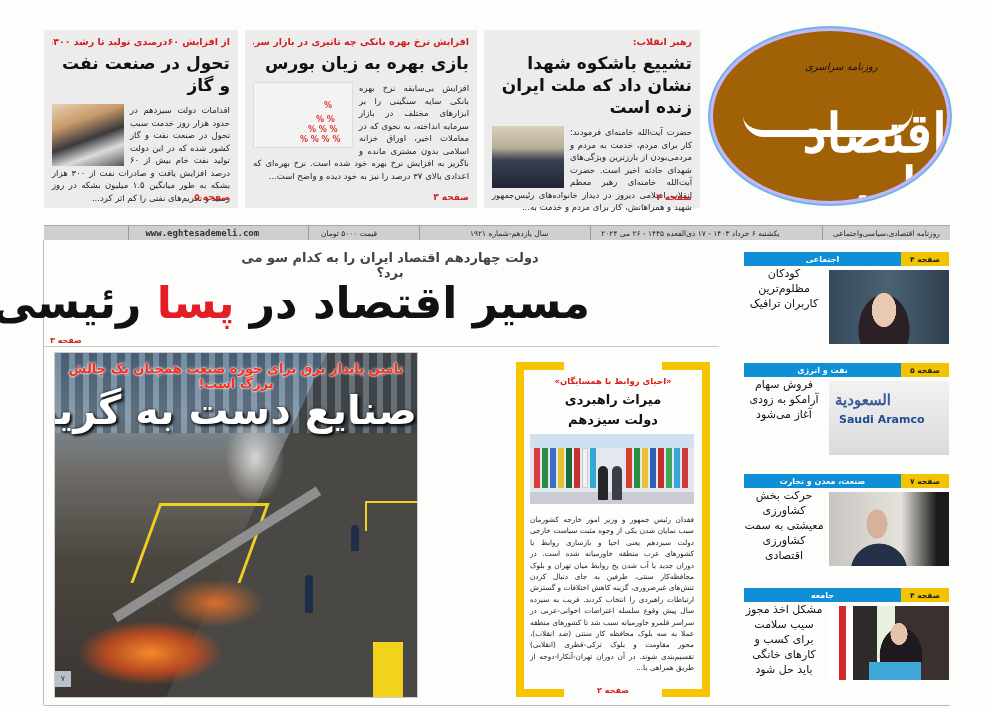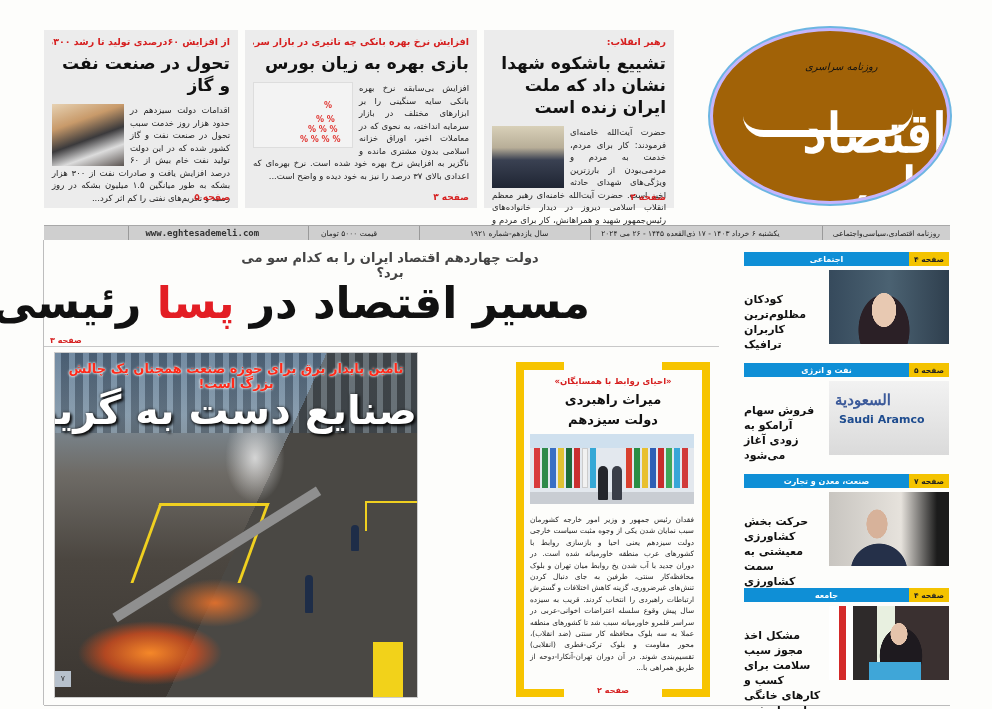--- a/index.html
+++ b/index.html
@@ -16,21 +16,21 @@
     .logo-swash { position: absolute; left: 30px; top: 78px; width: 170px; height: 28px; border-bottom: 7px solid #fff; border-radius: 0 0 80px 60px; }
 
     .teaser { position: absolute; top: 30px; height: 178px; background: #ececec; padding: 6px 8px 4px 8px; }
     .teaser .kicker { color: #d62020; font-size: 9.5px; font-weight: bold; text-align: right; line-height: 12px; white-space: nowrap; overflow: hidden; }
     .teaser .title { font-weight: bold; font-size: 17px; line-height: 22px; text-align: right; margin-top: 4px; color: #111; }
     .teaser .body { margin-top: 8px; position: relative; height: 90px; }
     .teaser .photo { float: left; width: 72px; height: 62px; margin-right: 6px; }
     .teaser .text { font-size: 8.5px; line-height: 12.5px; text-align: justify; color: #222; }
     .teaser .page { color: #d62020; font-size: 9px; font-weight: bold; position: absolute; bottom: 6px; right: 8px; }
 
-    .t1 { left: 484px; width: 190px; }
+    .t1 { left: 484px; width: 216px; }
     .t2 { left: 245px; width: 232px; }
     .t3 { left: 44px; width: 194px; }
     .t2 .photo { width: 100px; height: 66px; }
 
     .photo-meeting { background: linear-gradient(180deg,#d8d0b8 0%,#b8ae98 35%,#3a4152 55%,#1f2533 100%); }
     .photo-bank { background: #f3f3f3; border: 1px solid #ddd; position: relative; }
     .photo-bank .pct { position: absolute; color: #e0322e; font-size: 8px; font-weight: bold; }
     .photo-oil { background: linear-gradient(160deg,#e7d2b3 0%,#c89a6a 30%,#3b3a3c 55%,#dcdcdc 75%,#5a5350 100%); }
 
     
@@ -89,24 +89,24 @@
       background: linear-gradient(180deg, #cfe0ee 0%, #cfe0ee 20%, transparent 20%), #e3e8ee; }
     .cb-photo .flag { position: absolute; top: 14px; width: 6px; height: 40px; }
     .cb-photo .floor { position: absolute; left: 0; bottom: 0; width: 100%; height: 12px; background: #c9cdd3; }
     .cb-photo .person { position: absolute; bottom: 4px; width: 10px; height: 34px; background: #24262c; border-radius: 5px 5px 1px 1px; }
     .cb-text { position: absolute; top: 152px; left: 6px; width: 164px; font-size: 7.3px; line-height: 11.4px; text-align: justify; color: #222; }
     .cb-page { position: absolute; bottom: 2px; width: 100%; text-align: center; color: #d62020; font-size: 8px; font-weight: bold; }
 
     
     .side-item { position: absolute; left: 744px; width: 205px; height: 104px; }
     .side-head { position: absolute; top: 0; left: 0; width: 100%; height: 14px; background: #0f8fd6; display: flex; }
-    .side-head .pg { width: 40px; height: 100%; background: #f4c300; color: #222; font-size: 7.5px; font-weight: bold; display: flex; align-items: center; justify-content: center; }
+    .side-head .pg { width: 48px; height: 100%; background: #f4c300; color: #222; font-size: 7.5px; font-weight: bold; display: flex; align-items: center; justify-content: center; }
     .side-head .sec { flex: 1; color: #fff; font-size: 8px; font-weight: bold; display: flex; align-items: center; justify-content: center; border-radius: 6px; }
     .side-photo { position: absolute; top: 18px; right: 0; width: 120px; height: 74px; overflow: hidden; }
-    .side-title { position: absolute; top: 40px; left: 0; width: 80px; text-align: left; font-size: 11px; font-weight: bold; line-height: 15px; color: #111; }
+    .side-title { position: absolute; top: 14px; left: 0; width: 80px; text-align: center; font-size: 11px; font-weight: normal; line-height: 15px; color: #111; }
     .s1 { top: 252px; } .s2 { top: 363px; } .s3 { top: 474px; } .s4 { top: 588px; }
 
     .ph-woman { background: radial-gradient(ellipse 20px 28px at 55px 40px, #e8c9b2 60%, transparent 62%),
                             radial-gradient(ellipse 36px 50px at 55px 60px, #2b2026 70%, transparent 72%),
                             linear-gradient(90deg, #364a5c, #4b6272 50%, #2f3f4e); }
     .ph-aramco { background: linear-gradient(180deg, #f2f2f2, #dadada); position: relative; }
     .ph-aramco .ar { position: absolute; top: 10px; left: 6px; color: #3c5a9a; font-size: 15px; font-weight: bold; font-family: "DejaVu Serif", serif; }
     .ph-aramco .en { position: absolute; top: 32px; left: 10px; color: #1e4c8f; font-size: 11px; font-weight: bold; direction: ltr; }
     .ph-man { background: radial-gradient(ellipse 16px 22px at 48px 32px, #d7b29a 65%, transparent 67%),
                           radial-gradient(ellipse 40px 40px at 50px 80px, #253049 70%, transparent 72%),

